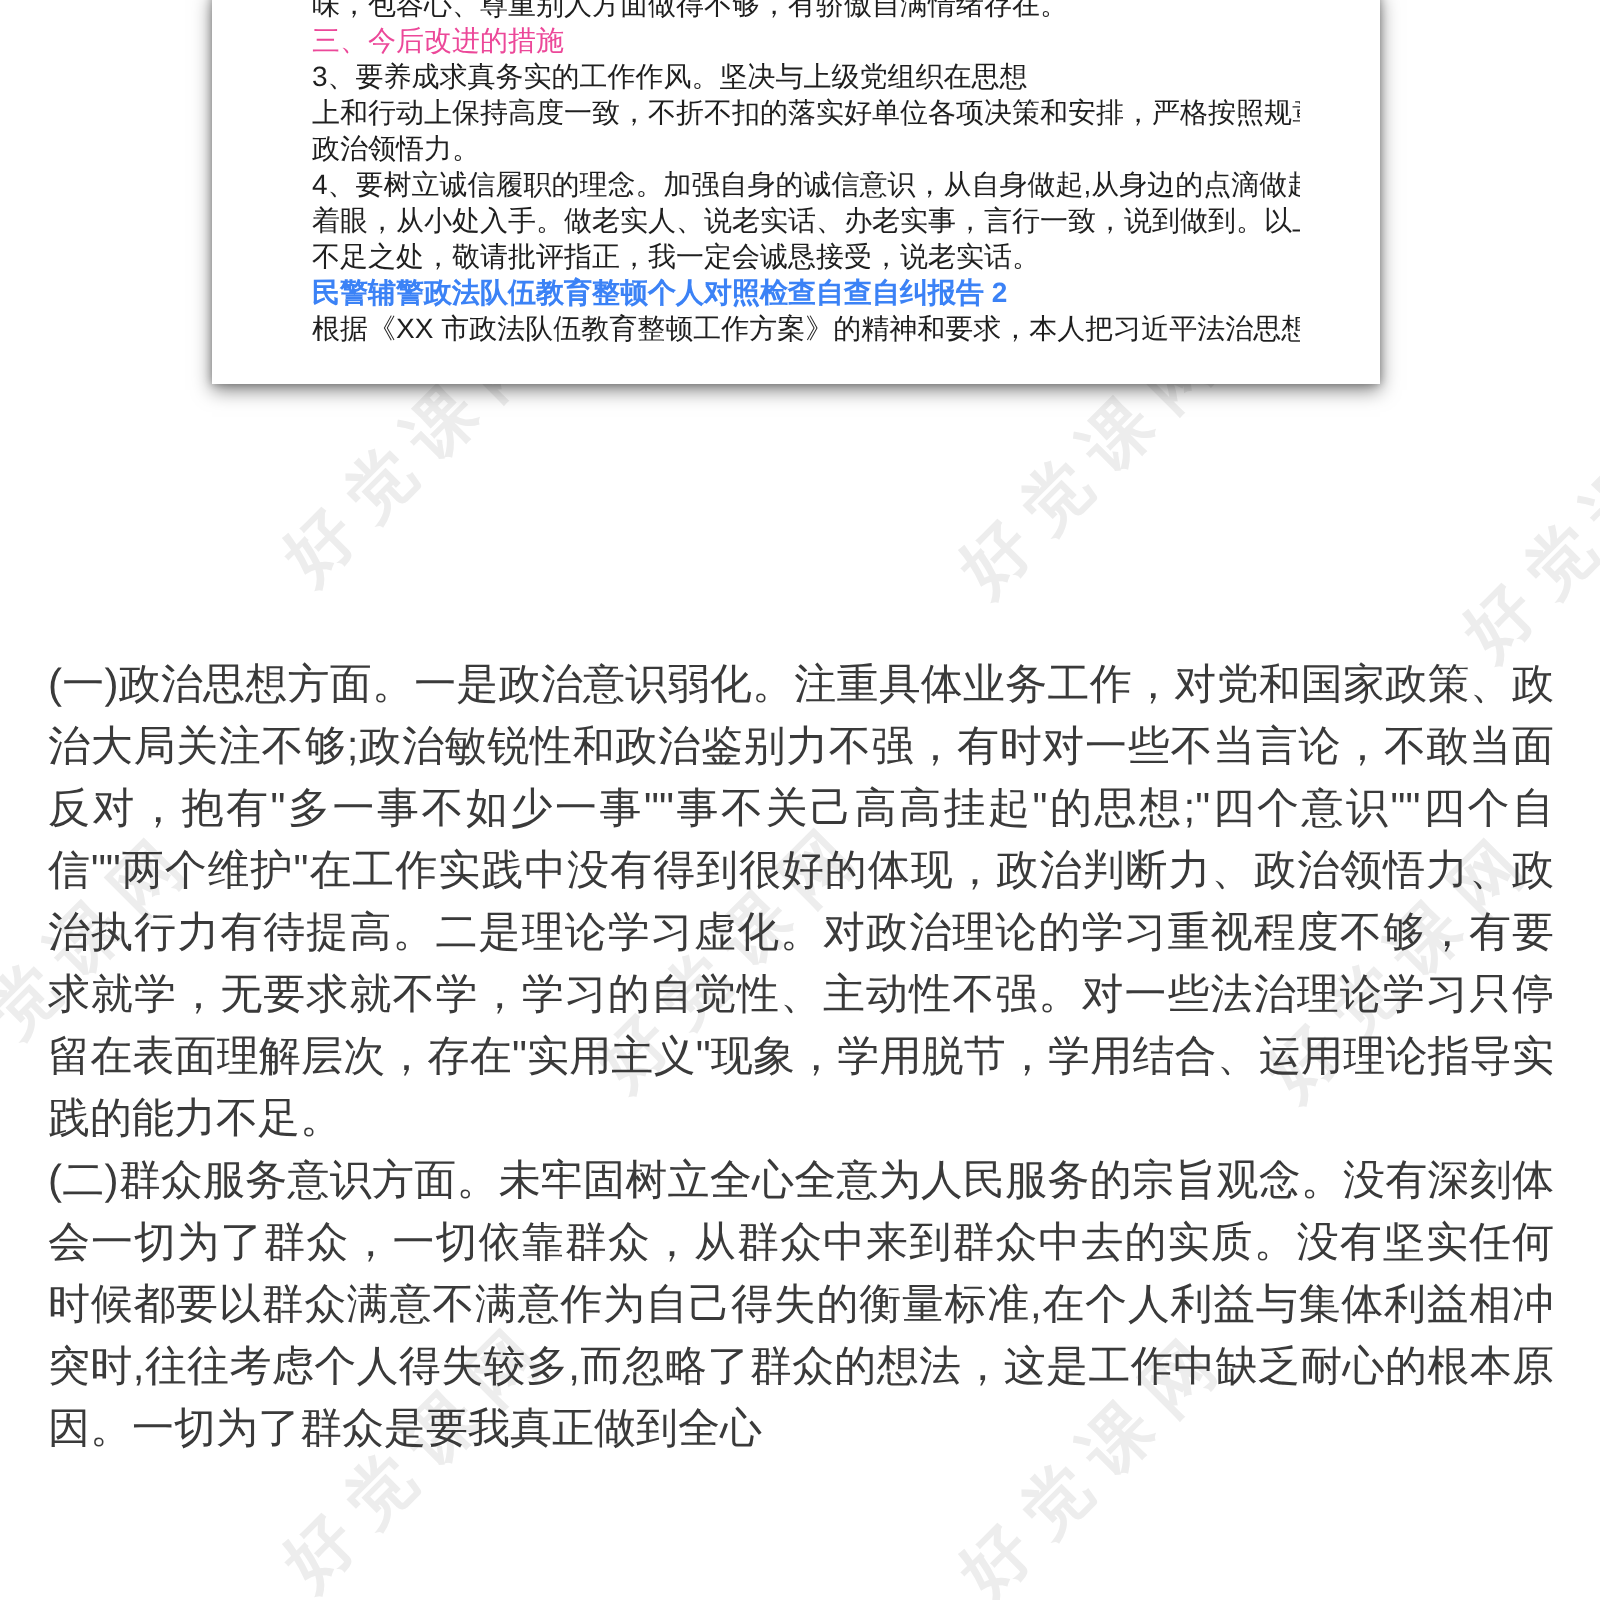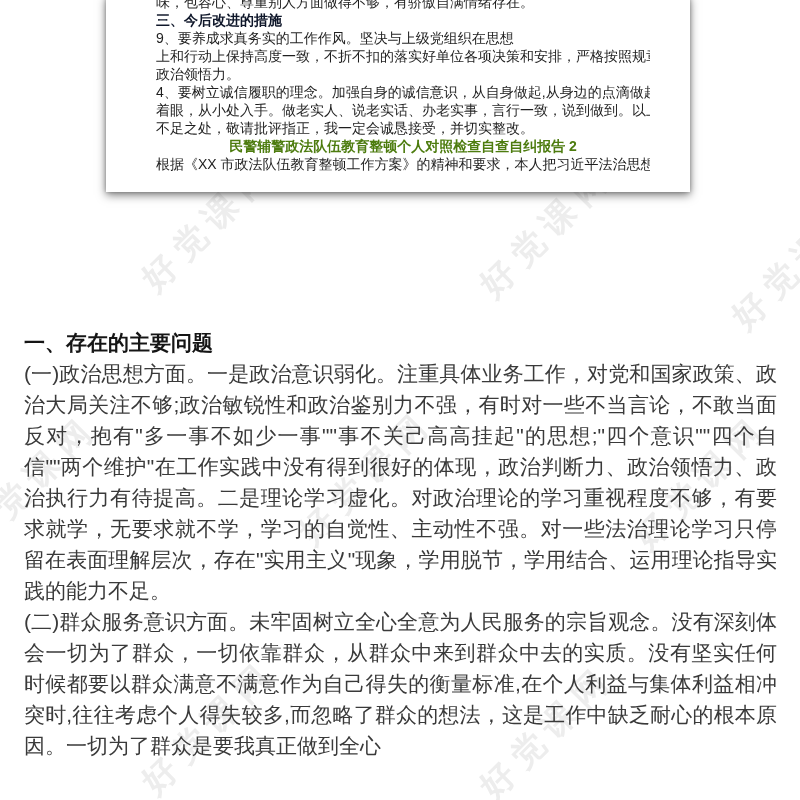--- a/index.html
+++ b/index.html
@@ -32,22 +32,22 @@
     left:106px;top:-4px;width:584px;height:196px;
     background:#ffffff;
     box-shadow:0 3px 9px rgba(0,0,0,0.50), 0 0 4px rgba(0,0,0,0.28);
     overflow:hidden;
   }
   .pv-text{
     position:absolute;left:50px;right:40px;top:-3px;
     font-size:14px;line-height:18px;color:#1f1f1f;
   }
   .pv-line{height:18px;white-space:nowrap;overflow:hidden;}
-  .pv-bold{font-weight:700;color:#0f172a;}
-  .pv-title{text-align:center;font-weight:700;color:#4d7c0f;}
+  .pv-bold{font-weight:400;color:#ec4899;}
+  .pv-title{text-align:left;font-weight:700;color:#3b82f6;}
 
   
   .doc-body{
     position:absolute;z-index:1;
     left:24px;top:327px;width:753px;
     font-size:21px;line-height:31px;color:#3a3a3a;
     text-align:justify;
   }
   .doc-body p{margin:0;padding:0;}
   .doc-heading{
@@ -65,28 +65,27 @@
 <span class="wm wm4">好党课网</span>
 <span class="wm wm5">好党课网</span>
 <span class="wm wm6">好党课网</span>
 <span class="wm wm7">好党课网</span>
 <span class="wm wm8">好党课网</span>
 
 <div class="preview-page">
   <div class="pv-text">
     <div class="pv-line">味，包容心、尊重别人方面做得不够，有骄傲自满情绪存在。</div>
     <div class="pv-line pv-bold">三、今后改进的措施</div>
-    <div class="pv-line">9、要养成求真务实的工作作风。坚决与上级党组织在思想</div>
+    <div class="pv-line">3、要养成求真务实的工作作风。坚决与上级党组织在思想</div>
     <div class="pv-line">上和行动上保持高度一致，不折不扣的落实好单位各项决策和安排，严格按照规章制度和政</div>
     <div class="pv-line">政治领悟力。</div>
     <div class="pv-line">4、要树立诚信履职的理念。加强自身的诚信意识，从自身做起,从身边的点滴做起，从大事</div>
     <div class="pv-line">着眼，从小处入手。做老实人、说老实话、办老实事，言行一致，说到做到。以上自我剖析</div>
-    <div class="pv-line">不足之处，敬请批评指正，我一定会诚恳接受，并切实整改。</div>
+    <div class="pv-line">不足之处，敬请批评指正，我一定会诚恳接受，说老实话。</div>
     <div class="pv-line pv-title">民警辅警政法队伍教育整顿个人对照检查自查自纠报告 2</div>
     <div class="pv-line">根据《XX 市政法队伍教育整顿工作方案》的精神和要求，本人把习近平法治思想、习近平</div>
   </div>
 </div>
 
 <div class="doc-body">
-  <p class="doc-heading">一、存在的主要问题</p>
   <p>(一)政治思想方面。一是政治意识弱化。注重具体业务工作，对党和国家政策、政治大局关注不够;政治敏锐性和政治鉴别力不强，有时对一些不当言论，不敢当面反对，抱有"多一事不如少一事""事不关己高高挂起"的思想;"四个意识""四个自信""两个维护"在工作实践中没有得到很好的体现，政治判断力、政治领悟力、政治执行力有待提高。二是理论学习虚化。对政治理论的学习重视程度不够，有要求就学，无要求就不学，学习的自觉性、主动性不强。对一些法治理论学习只停留在表面理解层次，存在"实用主义"现象，学用脱节，学用结合、运用理论指导实践的能力不足。</p>
   <p>(二)群众服务意识方面。未牢固树立全心全意为人民服务的宗旨观念。没有深刻体会一切为了群众，一切依靠群众，从群众中来到群众中去的实质。没有坚实任何时候都要以群众满意不满意作为自己得失的衡量标准,在个人利益与集体利益相冲突时,往往考虑个人得失较多,而忽略了群众的想法，这是工作中缺乏耐心的根本原因。一切为了群众是要我真正做到全心</p>
 </div>
 
 </body></html>

